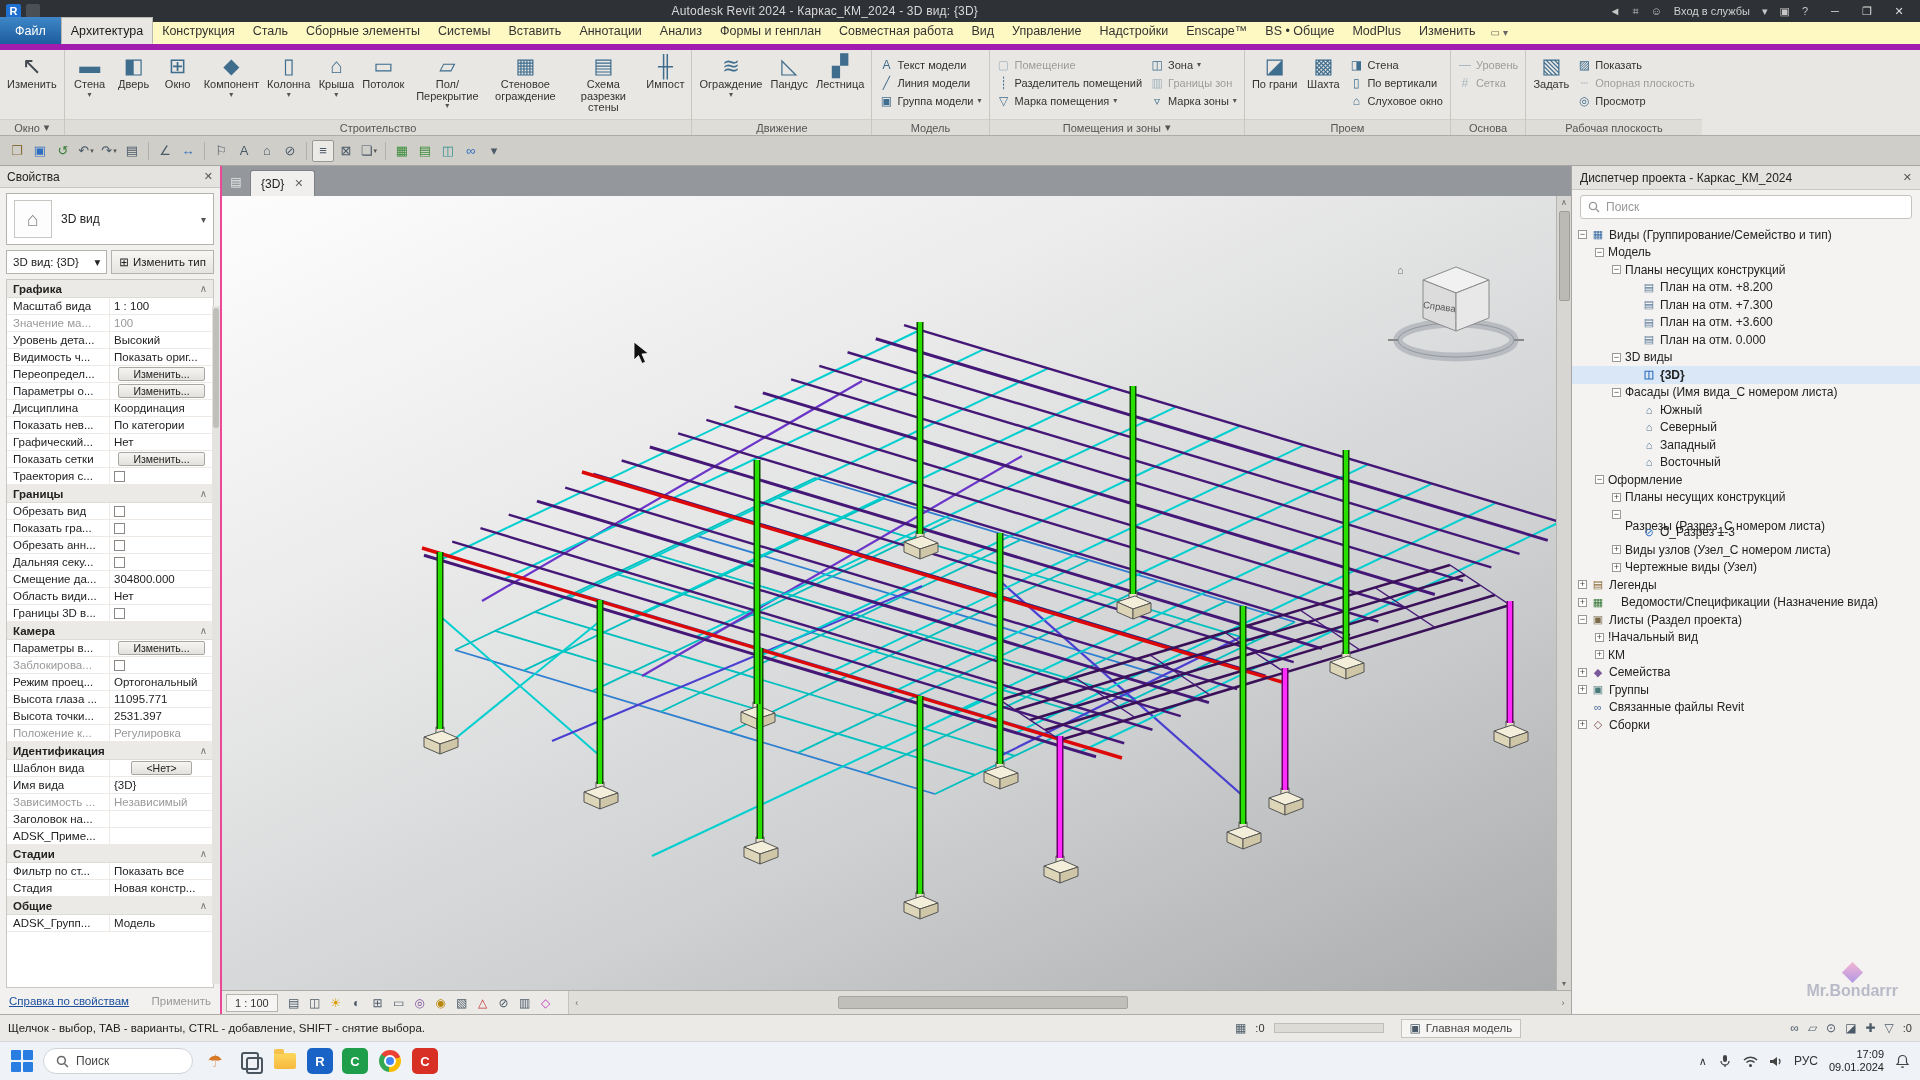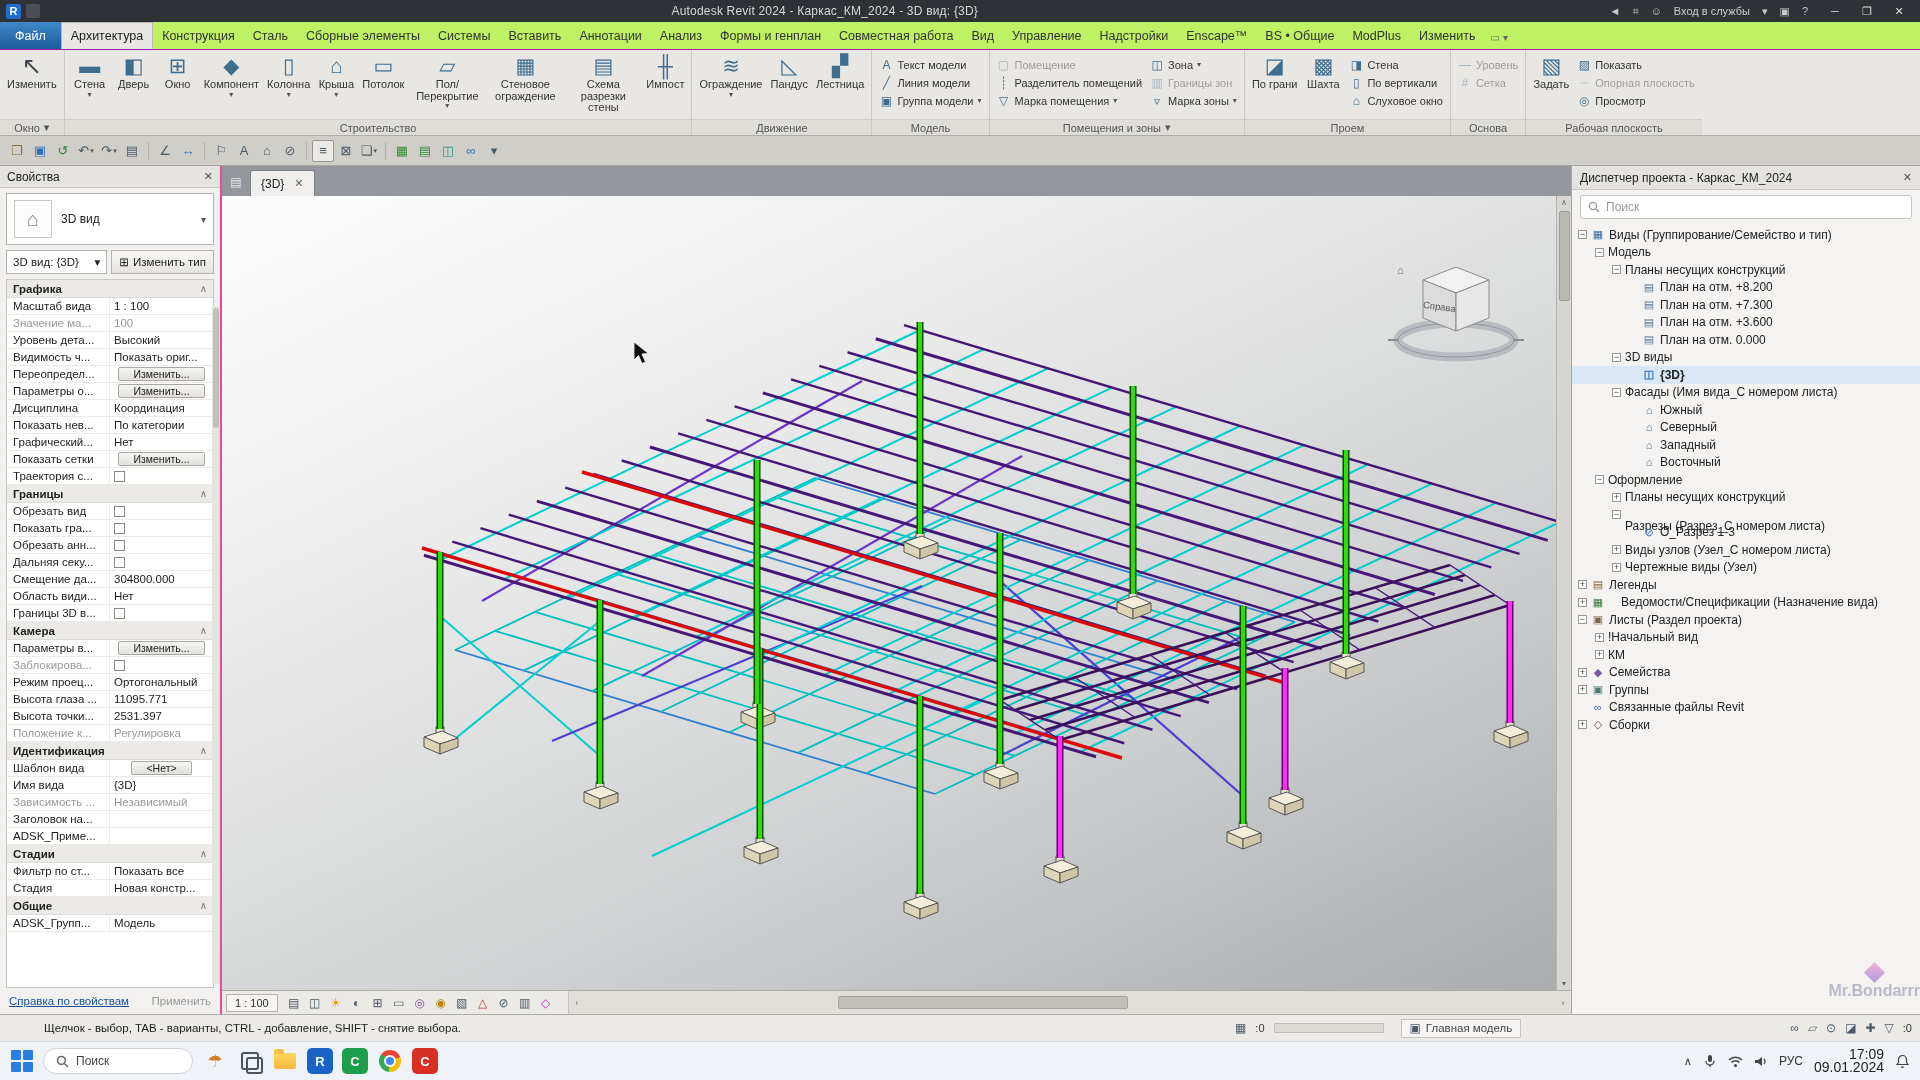--- a/index.html
+++ b/index.html
@@ -12,21 +12,21 @@
 .tb-left{display:flex;gap:5px;padding-left:6px;align-items:center;}
 .tb-logo{width:15px;height:15px;background:#1f6fd0;color:#fff;font-size:11px;font-weight:bold;display:flex;align-items:center;justify-content:center;border-radius:2px;}
 .tb-sq{width:14px;height:14px;background:#4a4e55;border-radius:2px;}
 .tb-title{flex:1;text-align:center;color:#d8d8d8;letter-spacing:.2px;}
 .tb-right{display:flex;align-items:center;gap:12px;padding-right:6px;font-size:11px;color:#cfcfcf;}
 .tb-ic{font-size:11px;color:#c7c7c7;}
 .win-ctl{display:flex;gap:2px;}
 .win-btn{width:30px;height:20px;display:flex;align-items:center;justify-content:center;font-size:11px;color:#ddd;}
 
 
-.tabrow{height:28px;background:#bef264;display:flex;align-items:flex-end;flex:0 0 28px;border-bottom:1px solid #a21caf;}
+.tabrow{height:28px;background:#fef9c3;display:flex;align-items:flex-end;flex:0 0 28px;border-bottom:6px solid #a21caf;}
 .tab-file{background:linear-gradient(#3f87c8,#1c5d9e);color:#fff;padding:0 15px;font-size:12.5px;height:27px;display:flex;align-items:center;}
 .tab{padding:0 9px;font-size:12.5px;color:#333;height:27px;display:flex;align-items:center;white-space:nowr​ap;white-space:nowrap;}
 .tab.active{background:#e9e7e3;border:1px solid #b9b7b2;border-bottom:1px solid #e9e7e3;color:#1a1a1a;}
 .tab-end{margin-left:6px;display:flex;align-items:center;gap:3px;color:#666;font-size:10px;padding-bottom:6px;}
 
 
 .ribbon{height:86px;background:#e9e7e3;display:flex;border-bottom:1px solid #aeaca7;flex:0 0 86px;}
 .rgroup{display:flex;flex-direction:column;border-right:1px solid #c9c7c2;}
 .rgroup-body{flex:1;display:flex;align-items:stretch;padding:2px 4px 0 4px;gap:2px;}
 .rgroup-label{height:16px;font-size:11px;color:#555;display:flex;align-items:center;justify-content:center;gap:4px;background:#dfddd8;border-top:1px solid #d2d0cb;}
@@ -100,48 +100,48 @@
 
 .browser{width:349px;background:#f4f3f1;border-left:1px solid #a8a6a2;display:flex;flex-direction:column;font-size:12px;position:relative;}
 .b-head{height:24px;background:#e5e3df;display:flex;align-items:center;justify-content:space-between;padding:0 8px;border-bottom:1px solid #c9c7c2;color:#222;}
 .b-search{margin:5px 8px;height:24px;background:#fff;border:1px solid #c5c3be;border-radius:3px;display:flex;align-items:center;gap:6px;padding:0 7px;color:#999;}
 .b-tree{flex:1;overflow:hidden;padding-top:2px;}
 .trow{height:17.5px;display:flex;align-items:center;gap:4px;white-space:nowrap;color:#222;padding-right:4px;}
 .trow.sel{background:#d9e7f7;font-weight:bold;}
 .texp{width:9px;height:9px;border:1px solid #9a9894;background:#fff;font-size:9px;line-height:7px;text-align:center;color:#444;flex:0 0 9px;}
 .texp.none{visibility:hidden;}
 .tic{font-size:11px;width:14px;text-align:center;flex:0 0 14px;}
-.watermark{position:absolute;right:0;bottom:14px;text-align:right;color:#bcbdca;}
+.watermark{position:absolute;right:22px;bottom:14px;text-align:right;color:#bcbdca;}
 .wm-d{width:15px;height:15px;margin:0 auto 2px auto;background:linear-gradient(135deg,#f3a0c8,#9a7ae0);transform:rotate(45deg);opacity:.75;}
 .wm-t{font-size:16px;font-weight:bold;color:#b9bac8;}
 
 
 .statusbar{height:27px;background:#eceae6;border-top:1px solid #aeaca7;display:flex;align-items:center;padding:0 8px;font-size:11.5px;color:#222;flex:0 0 27px;gap:8px;}
-.sb-hint{flex:0 0 auto;margin-left:36px;}
+.sb-hint{flex:0 0 auto;}
 .sb-right{margin-left:auto;display:flex;align-items:center;gap:9px;color:#444;}
 .sb-ic{font-size:12px;color:#4a5a68;}
 .sb-badge{font-size:11px;color:#333;}
 .sb-model{display:flex;align-items:center;gap:5px;border:1px solid #c5c3be;background:#f6f5f3;height:19px;padding:0 8px;margin-right:260px;}
 .sb-prog{width:110px;height:10px;background:#dddbd6;border:1px solid #c0beb9;margin-right:8px;}
 
 
 .taskbar{height:39px;background:#eff3f8;border-top:1px solid #d4d8dc;display:flex;align-items:center;padding:0 10px;gap:9px;flex:0 0 39px;}
 .tk-start{width:24px;height:24px;display:grid;grid-template-columns:10px 10px;grid-template-rows:10px 10px;gap:2px;place-content:center;}
 .tk-start i{background:#2a7de1;border-radius:1px;}
 .tk-search{height:26px;min-width:150px;background:#fff;border:1px solid #d0d4d8;border-radius:13px;display:flex;align-items:center;gap:7px;padding:0 12px;font-size:12px;color:#444;}
 .tk-ic{width:26px;height:26px;display:flex;align-items:center;justify-content:center;border-radius:4px;font-size:15px;}
 .tk-app{width:26px;height:26px;border-radius:5px;display:flex;align-items:center;justify-content:center;color:#fff;font-size:13px;font-weight:bold;}
 .folder{width:22px;height:16px;background:linear-gradient(#ffd75e,#f5b83d);border-radius:2px;position:relative;}
 .folder:before{content:"";position:absolute;top:-4px;left:0;width:10px;height:5px;background:#f5c14d;border-radius:2px 2px 0 0;}
 .taskview{width:18px;height:18px;border:2px solid #4a5560;border-radius:3px;position:relative;background:#eff3f8;}
 .taskview:before{content:"";position:absolute;left:3px;top:3px;right:-6px;bottom:-6px;border:2px solid #4a5560;border-radius:3px;}
 .chrome{width:22px;height:22px;border-radius:50%;background:conic-gradient(from -50deg,#ea4335 0 33%,#fbbc05 33% 66%,#34a853 66% 100%);position:relative;}
 .chrome:after{content:"";position:absolute;inset:5px;border-radius:50%;background:#4285f4;border:2px solid #fff;}
 .tk-tray{margin-left:auto;display:flex;align-items:center;gap:11px;color:#333;font-size:12px;}
-.tk-clock{text-align:right;font-size:14px;line-height:13px;color:#222;}
+.tk-clock{text-align:right;font-size:11px;line-height:13px;color:#222;}
 svg text{font-family:"Liberation Sans",sans-serif;}
 </style>
 </head>
 <body>
 
 <div class="app">
 
   <div class="titlebar">
     <div class="tb-left">
       <span class="tb-logo">R</span>

